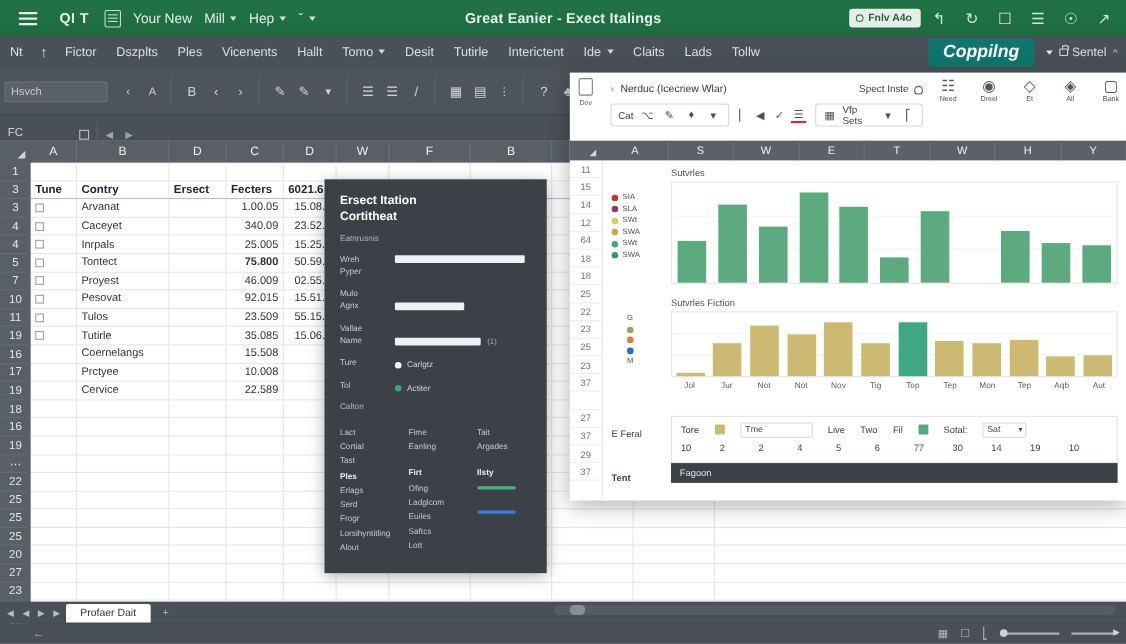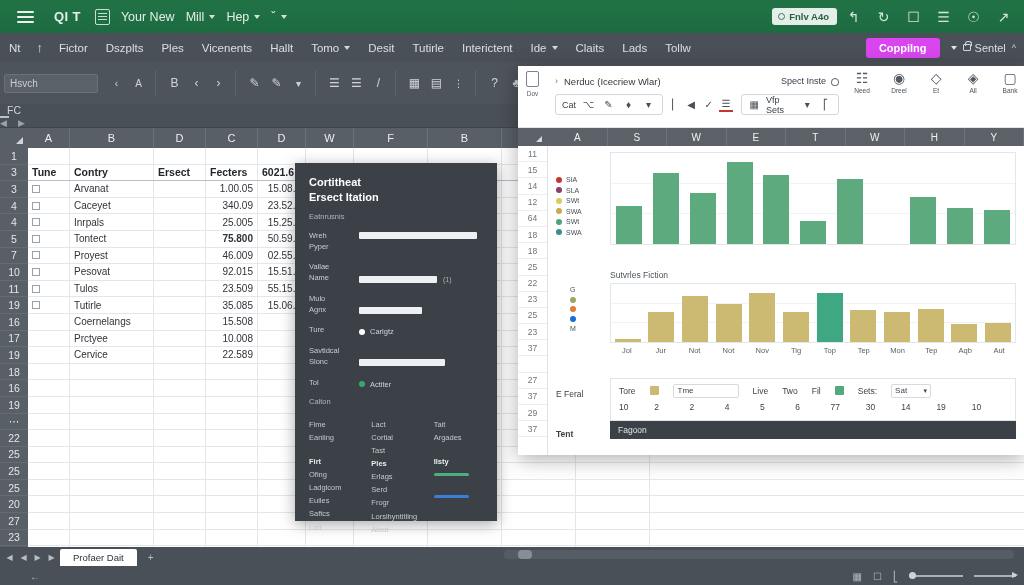--- a/index.html
+++ b/index.html
@@ -46,22 +46,22 @@
   
   .ribbon-tabs {
     position:absolute; top:33px; left:0; width:1024px; height:29px;
     background:#4a5057; display:flex; align-items:center; color:#e6e9ec; font-size:11.5px;
   }
   .rt { padding:0 9px; white-space:nowrap; opacity:.93 }
   .rt-up { font-size:13px; padding:0 7px; }
   .rt .caret { border-top-color:#dfe3e7 }
   .tabs-right { margin-left:auto; display:flex; align-items:center; gap:6px; padding-right:8px; }
   .btn-green {
-    background:#d946ef; color:#fff; font-size:11px; padding:4px 13px; border-radius:3px;
-    font-weight:600; white-space:nowrap;
+    background:#0f766e; color:#fff; font-size:16px; padding:4px 13px; border-radius:3px;
+    font-weight:600; white-space:nowrap;font-style:italic;
   }
   .lock-item { display:flex; align-items:center; gap:4px; font-size:11px; opacity:.93 }
   .lock-glyph { width:8px;height:7px;border:1.3px solid #dfe3e7;border-radius:1px; position:relative; }
   .lock-glyph::before{content:"";position:absolute;left:1.5px;top:-4px;width:5px;height:4px;
      border:1.3px solid #dfe3e7;border-bottom:none;border-radius:3px 3px 0 0;}
 
   
   .ribbon-tools {
     position:absolute; top:62px; left:0; width:1024px; height:42px;
     background:#4e545b; display:flex; align-items:center; padding:0 4px; gap:2px;
@@ -73,23 +73,22 @@
   .rgroup { display:flex; align-items:center; gap:3px; padding:0 7px;
      border-right:1px solid #5e656c; height:26px; }
   .ricon { width:19px; height:19px; display:flex; align-items:center; justify-content:center;
      color:#dfe4e9; font-size:12px; opacity:.88 }
   .ricon.sm { font-size:10px }
   .ricon.boxed { border:1px solid #7b828a; border-radius:2px; }
 
   
   .formulabar {
     position:absolute; top:104px; left:0; width:1024px; height:24px;
-    background:#4a5057; display:flex; align-items:flex-start; color:#ccd2d8; font-size:10.5px;
+    background:#4a5057; display:flex; align-items:flex-end; color:#ccd2d8; font-size:10.5px;
     border-bottom:1px solid #3f454b;
-    flex-direction:column;
   }
   .namebox { width:72px; padding-left:7px; }
   .fb-sq { width:9px;height:9px;border:1.3px solid #b9c0c7; margin-left:0px }
   .fb-div { width:1px; height:16px; background:#5d646b; margin:0 7px }
   .fb-arrows { display:flex; gap:11px; color:#9aa2aa; font-size:9px }
 
   
   .sheet { position:absolute; top:128px; left:0; width:1024px; height:419px; background:#fff; }
   .colhead {
     position:absolute; top:0; left:0; width:1024px; height:20px;
@@ -235,20 +234,21 @@
         <i></i>
         <i></i>
       </div>
     <div class="tb-app">QI T</div>
     <div class="tb-fileicon"></div>
     <div class="tb-item"><span>Your New</span></div>
     <div class="tb-item"><span>Mill</span><span class="caret"></span></div>
     <div class="tb-item"><span>Hep</span><span class="caret"></span></div>
     <div class="tb-item"><span>ˇ</span><span class="caret"></span></div>
 
+    <div class="tb-center">Great Eanier - Exect Italings</div>
 
     <div class="tb-right">
       <div class="pill">
         <span class="ring"></span>
         <span>Fnlv A4o</span>
       </div>
       <div class="tbicon">↰</div>
       <div class="tbicon">↻</div>
       <div class="tbicon">☐</div>
       <div class="tbicon">☰</div>
@@ -694,99 +694,92 @@
           <div class="gcell" style="width: 74px;"></div>
           <div class="gcell" style="width: 74px;"></div>
           <div class="gcell" style="width: 74px;"></div>
           <div class="gcell" style="width: 74px;"></div>
         </div>
       </div>
 
   </div>
 
   <div class="darkcard">
+    <div class="dc-title">Ersect Itation</div>
     <div class="dc-title">Cortitheat</div>
-    <div class="dc-title">Ersect Itation</div>
     <div class="dc-sub">Eatnrusnis</div>
 
     <div class="dc-row">
       <div class="dc-lbl">
         <div>Wreh</div>
         <div>Pyper</div>
       </div>
       <div class="dc-bar" style="width:118px"></div>
     </div>
 
     <div class="dc-row">
       <div class="dc-lbl">
+        <div>Mulo</div>
+        <div>Agnx</div>
+      </div>
+      <div class="dc-bar" style="width:63px;margin-top:14px"></div>
+    </div>
+
+    <div class="dc-row">
+      <div class="dc-lbl">
         <div>Vallae</div>
         <div>Name</div>
       </div>
       <div style="margin-top:14px;display:flex;align-items:center">
         <div class="dc-bar" style="width:78px;margin:0"></div>
         <span class="dc-badge">(1)</span>
       </div>
-    </div>
-
-    <div class="dc-row">
-      <div class="dc-lbl">
-        <div>Mulo</div>
-        <div>Agnx</div>
-      </div>
-      <div class="dc-bar" style="width:63px;margin-top:14px"></div>
     </div>
 
     <div class="dc-row">
       <div class="dc-lbl">Ture</div>
       <div class="dc-opt">
         <span class="dot" style="background:#ffffff"></span>
         <span>Carlgtz</span>
       </div>
     </div>
 
-    <div class="dc-row">
-      <div class="dc-lbl">
-        <div>Savtidcal</div>
-        <div>Slonc</div>
-      </div>
-      <div class="dc-bar" style="width:86px;margin-top:14px"></div>
-    </div>
 
     <div class="dc-row">
       <div class="dc-lbl">Tol</div>
       <div class="dc-opt">
         <span class="dot" style="background:#3aa76d"></span>
         <span>Actiter</span>
       </div>
     </div>
 
     <div class="dc-sub" style="margin-top:8px">Calton</div>
 
     <div class="dc-cols">
+      <div class="dc-col">
+        <div class="dc-ci">Lact</div>
+        <div class="dc-ci">Cortial</div>
+        <div class="dc-ci">Tast</div>
+        <div class="dc-ci b">Ples</div>
+        <div class="dc-ci">Erlags</div>
+        <div class="dc-ci">Serd</div>
+        <div class="dc-ci">Frogr</div>
+        <div class="dc-ci">Lorsihyntitling</div>
+        <div class="dc-ci">Alout</div>
+      </div>
       <div class="dc-col">
         <div class="dc-ci">Fime</div>
         <div class="dc-ci">Eanling</div>
         <div class="dc-ci" style="height:11px"></div>
         <div class="dc-ci b">Firt</div>
         <div class="dc-ci">Ofing</div>
         <div class="dc-ci">Ladglcom</div>
         <div class="dc-ci">Euiles</div>
         <div class="dc-ci">Saftcs</div>
         <div class="dc-ci">Lott</div>
-      </div>
-      <div class="dc-col">
-        <div class="dc-ci">Lact</div>
-        <div class="dc-ci">Cortial</div>
-        <div class="dc-ci">Tast</div>
-        <div class="dc-ci b">Ples</div>
-        <div class="dc-ci">Erlags</div>
-        <div class="dc-ci">Serd</div>
-        <div class="dc-ci">Frogr</div>
-        <div class="dc-ci">Lorsihyntitling</div>
-        <div class="dc-ci">Alout</div>
       </div>
       <div class="dc-col">
         <div class="dc-ci">Tait</div>
         <div class="dc-ci">Argades</div>
         <div class="dc-ci" style="height:11px"></div>
         <div class="dc-ci b">Ilsty</div>
         <div class="sline" style="background:#4bb07f"></div>
         <div style="height:14px"></div>
         <div class="sline" style="background:#3b7dd8"></div>
       </div>
@@ -883,20 +876,21 @@
           <div class="rp-rh">37</div>
           <div class="rp-rh"></div>
           <div class="rp-rh">27</div>
           <div class="rp-rh">37</div>
           <div class="rp-rh">29</div>
           <div class="rp-rh">37</div>
         </div>
       <div class="rp-content">
 
         <div class="chartblock" style="top:6px; left:62px; right:8px;">
+          <div class="chart-title">Sutvrles</div>
           <div class="plot" id="plot1" style="height:93px">
               <div class="gridline" style="top: 33%;"></div>
               <div class="gridline" style="top: 66%;"></div>
               <div class="bars">
                 <div class="bar" title="c1: 33" style="height: 41.25%; background: rgb(92, 170, 125);"></div>
                 <div class="bar" title="c2: 62" style="height: 77.5%; background: rgb(92, 170, 125);"></div>
                 <div class="bar" title="c3: 45" style="height: 56.25%; background: rgb(92, 170, 125);"></div>
                 <div class="bar" title="c4: 72" style="height: 90%; background: rgb(92, 170, 125);"></div>
                 <div class="bar" title="c5: 61" style="height: 76.25%; background: rgb(92, 170, 125);"></div>
                 <div class="bar" title="c6: 20" style="height: 25%; background: rgb(92, 170, 125);"></div>
@@ -1009,21 +1003,21 @@
               <div class="tb-cell" style="margin-right: 14px;">
                 <span>Two</span>
               </div>
               <div class="tb-cell" style="margin-right: 14px;">
                 <span>Fil</span>
               </div>
               <div class="tb-cell" style="margin-right: 14px;">
                 <span class="tb-sw" style="background: rgb(82, 169, 124);"></span>
               </div>
               <div class="tb-cell" style="margin-right: 14px;">
-                <span>Sets:</span>
+                <span>Sotal:</span>
               </div>
               <div class="tb-cell" style="margin-right: 14px;">
                 <span class="tb-sel">
                   <span>Sat</span>
                   <span style="font-size: 7px;">▾</span>
                 </span>
               </div>
             </div>
           <div class="tb-row2" id="tbRow2">
               <div class="tb-n">10</div>

